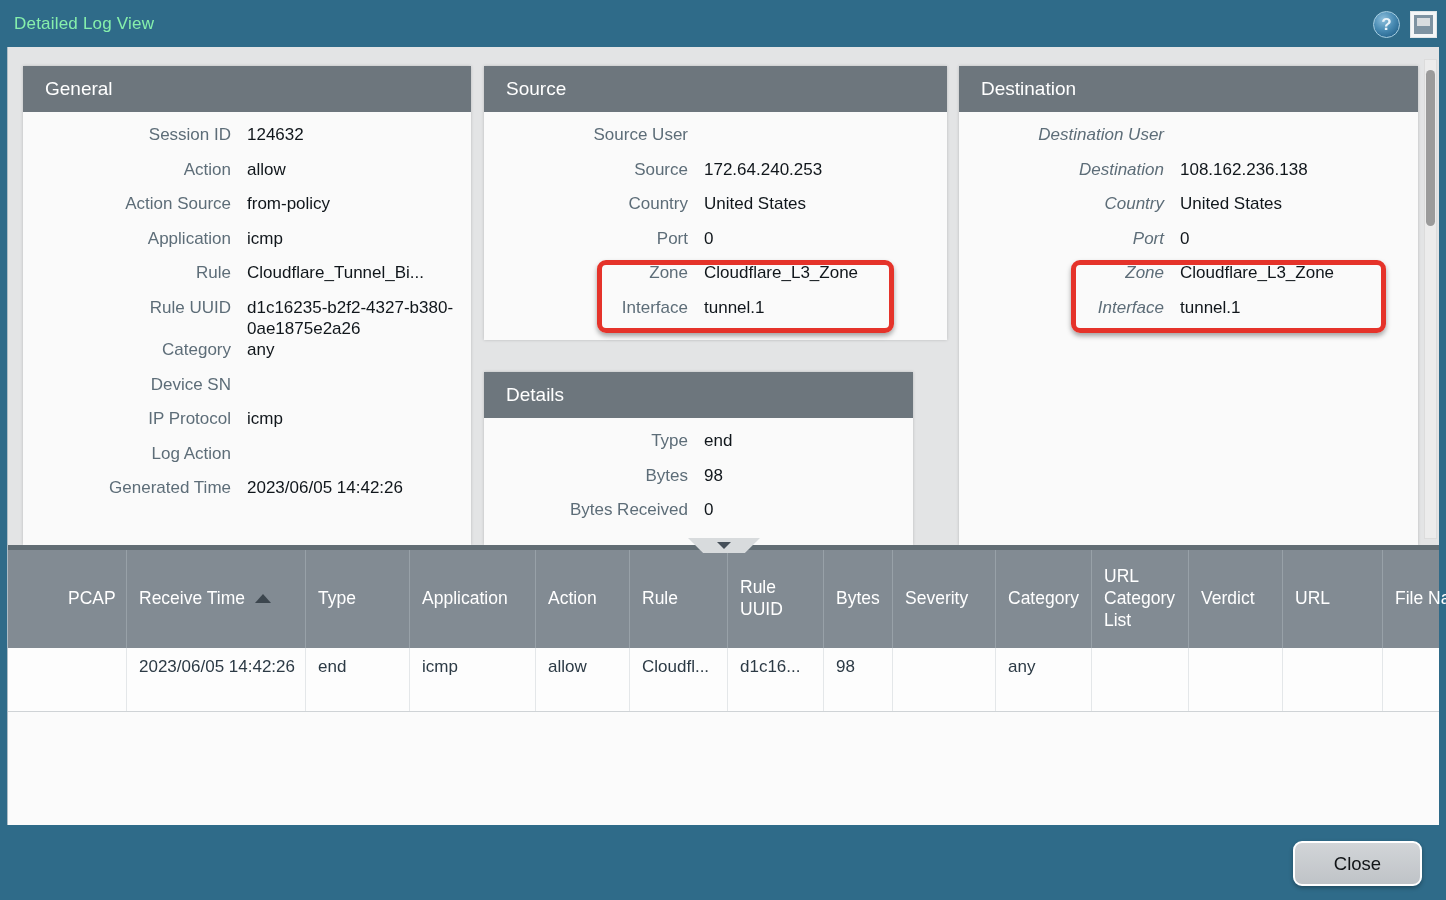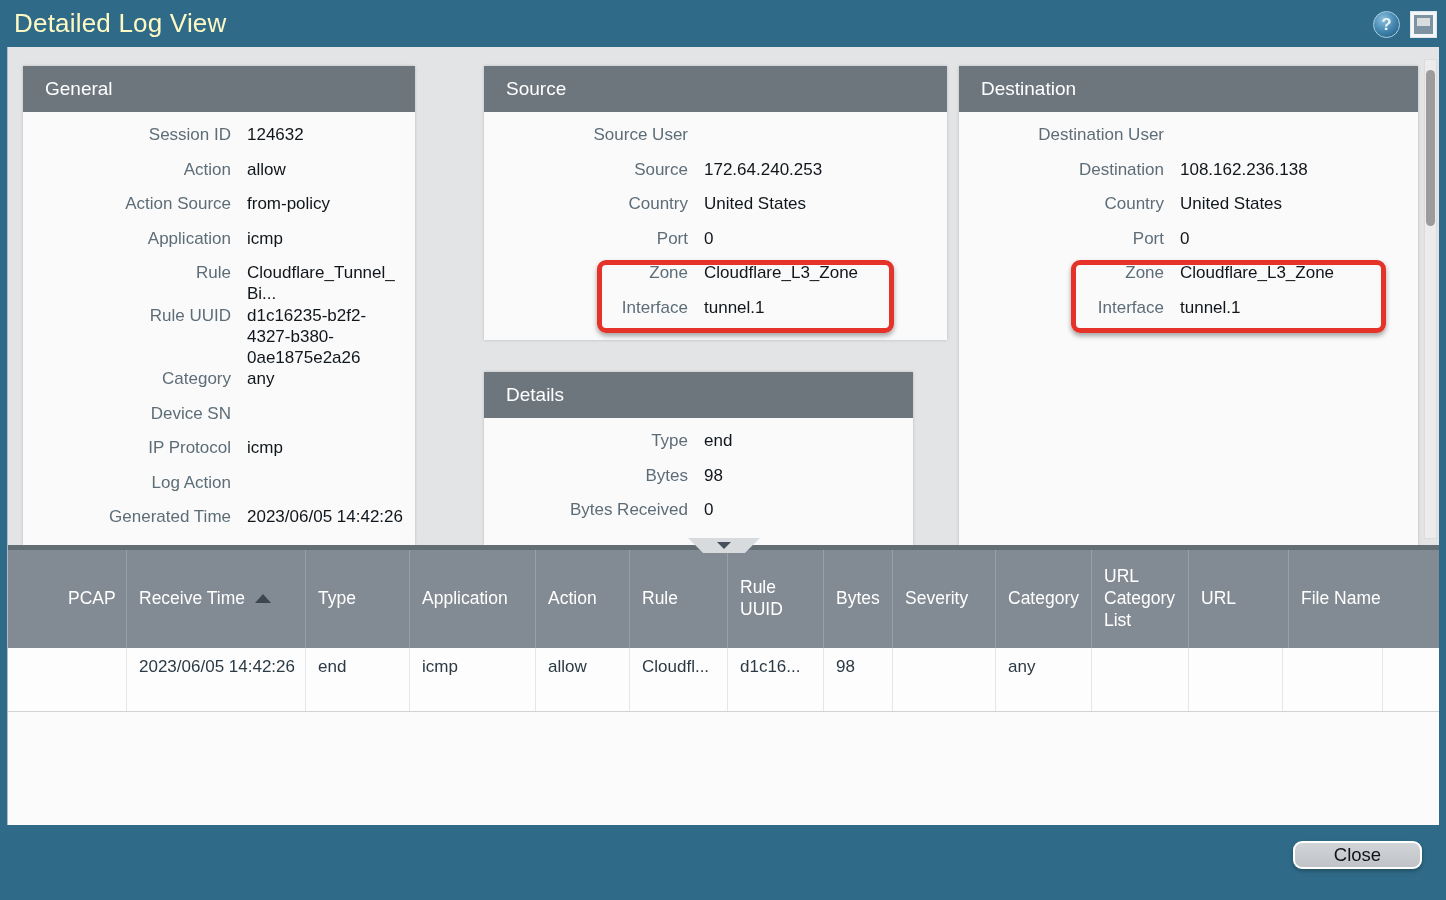--- a/index.html
+++ b/index.html
@@ -3,44 +3,44 @@
 <meta charset="utf-8">
 <style>
   * { margin:0; padding:0; box-sizing:border-box; }
   html,body { width:1446px; height:900px; }
   body { font-family:"Liberation Sans","DejaVu Sans",sans-serif; background:#2f6b89; position:relative; overflow:hidden; }
 
   .dialog { position:absolute; inset:0; background:#2f6b89; }
 
   
   .titlebar { position:absolute; left:0; top:0; width:1446px; height:47px; background:#2f6b89; }
-  .titlebar-title { position:absolute; left:14px; top:0; height:47px; line-height:47px; color:#fef9c3; font-size:26px; letter-spacing:.2px; }
+  .titlebar-title { position:absolute; left:14px; top:0; height:47px; line-height:47px; color:#86efac; font-size:17px; letter-spacing:.2px; }
   .help-icon { position:absolute; right:46px; top:11px; width:27px; height:27px; border-radius:50%;
     background:radial-gradient(circle at 38% 30%, #8fc0dd 0%, #4a8cb4 45%, #15537d 100%);
     border:1px solid #a8cfe2; color:#eaf4fa; font-size:17px; font-weight:bold; text-align:center; line-height:25px; cursor:pointer; }
   .window-icon { position:absolute; right:9px; top:11px; width:27px; height:27px; background:#f4f6f7; border:1px solid #dfe5e8; cursor:pointer; }
   .window-icon-inner { position:absolute; left:3px; top:3px; right:3px; bottom:3px; background:#7e93a2; }
   .window-icon-pane { position:absolute; left:3px; top:3px; width:13px; height:8px; background:#d9dde0; }
 
   
   .content-top { position:absolute; left:7px; top:47px; width:1432px; height:498px; background:#e3e4e5; border-left:1px solid #aebdc6; overflow:hidden; }
 
   .panel { position:absolute; background:#fafafa; box-shadow:0 0 3px rgba(0,0,0,.18); }
   .panel-header { height:46px; background:#6d767d; color:#ffffff; font-size:19px; line-height:46px; padding-left:22px; }
   .panel-body { padding-top:12px; overflow:hidden; }
   .prow { display:flex; min-height:34.5px; }
   .plabel { color:#5d6d78; font-size:17px; text-align:right; flex:none; line-height:1.25; }
   .pvalue { color:#10161b; font-size:17px; padding-left:16px; flex:1; line-height:1.25; word-break:break-word; padding-right:10px; }
-  .p-general { left:15px; top:19px; width:392px; height:479px; }
+  .p-general { left:15px; top:19px; width:448px; height:479px; }
   .p-general .plabel { width:208px; }
   .p-source  { left:476px; top:19px; width:463px; height:274px; }
   .p-source .plabel, .p-details .plabel { width:204px; }
   .p-details { left:476px; top:325px; width:429px; height:173px; }
   .p-dest    { left:951px; top:19px; width:459px; height:479px; }
-  .p-dest .plabel { width:205px; }
+  .p-dest .plabel { width:205px;font-style:italic; }
 
   
   .v-scrollbar { position:absolute; right:2px; top:12px; width:13px; height:480px; background:#ececec; border:1px solid #dcdcdc; }
   .v-thumb { position:absolute; left:1px; top:10px; width:9px; height:156px; background:#9b9b9b; border-radius:5px; cursor:pointer; }
 
   
   .hl-box { position:absolute; border:5px solid #e5332a; border-radius:9px; box-shadow:0 3px 5px rgba(0,0,0,.35); z-index:6; pointer-events:none; }
   .hl-source { left:597px; top:260px; width:297px; height:73px; }
   .hl-dest   { left:1071px; top:260px; width:315px; height:73px; }
 
@@ -62,21 +62,21 @@
   .td { flex:none; color:#2c3a45; font-size:17px; line-height:1.3; padding:8px 8px 0 12px; border-right:1px solid #e4e7e9; overflow:hidden; }
   .td:last-child { border-right:none; }
 
   
   .c0{width:71px;margin-left:48px;} .c1{width:179px;} .c2{width:104px;} .c3{width:126px;} .c4{width:94px;}
   .c5{width:98px;} .c6{width:96px;} .c7{width:69px;} .c8{width:103px;} .c9{width:96px;}
   .c10{width:97px;} .c11{width:94px;} .c12{width:100px;} .c13{width:105px;}
 
   
   .footer { position:absolute; left:0; top:825px; width:1446px; height:75px; background:#2f6b89; }
-  .close-btn { position:absolute; left:1293px; top:16px; width:129px; height:28px;
+  .close-btn { position:absolute; left:1293px; top:16px; width:129px; height:45px;
     background:linear-gradient(#d2d5d8,#bfc3c7); border:2px solid #ffffff; border-radius:9px;
     color:#111417; font-size:18.5px; cursor:pointer; box-shadow:0 2px 4px rgba(0,0,0,.3);
     display:flex; align-items:center; justify-content:center; }
 </style>
 </head>
 <body>
 
 <div class="dialog">
 
   <div class="titlebar">
@@ -259,20 +259,23 @@
           <span>Bytes</span>
         </div>
       <div class="th c8">
           <span>Severity</span>
         </div>
       <div class="th c9">
           <span>Category</span>
         </div>
       <div class="th c10">
           <span>URL Category List</span>
+        </div>
+      <div class="th c11">
+          <span>Verdict</span>
         </div>
       <div class="th c12">
           <span>URL</span>
         </div>
       <div class="th c13">
           <span>File Name</span>
         </div>
     </div>
     <div class="trow">
       <div class="td c0"></div>

